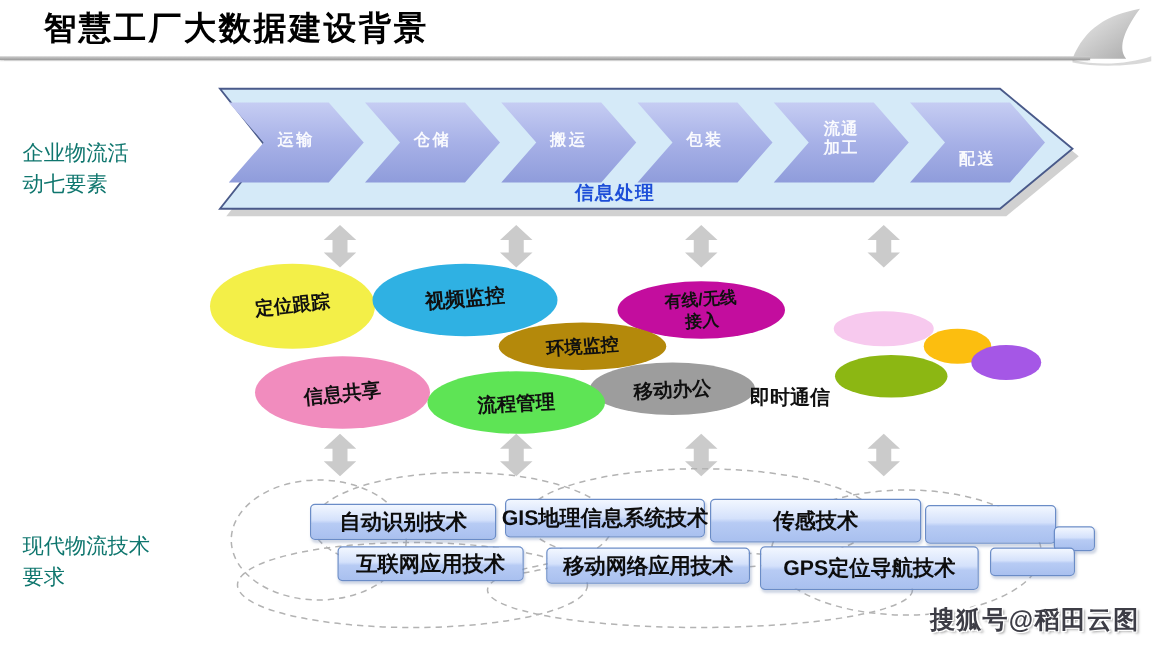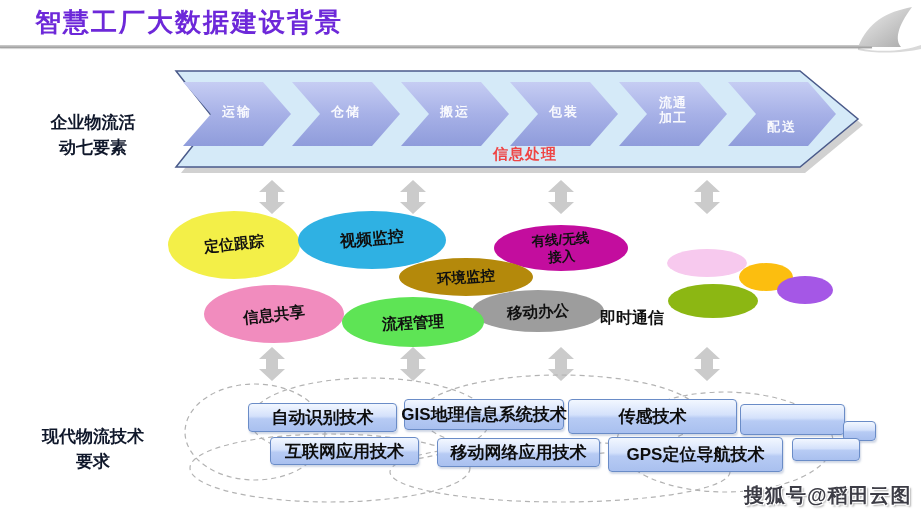--- a/index.html
+++ b/index.html
@@ -3,46 +3,46 @@
 <meta charset="utf-8">
 <style>
   html,body{margin:0;padding:0;background:#fff;}
   .slide{
     position:relative;width:922px;height:524px;background:#ffffff;overflow:hidden;
     font-family:"Liberation Sans","DejaVu Sans",sans-serif;
   }
   .abs{position:absolute;}
   
   .title{
-    left:35px;top:5px;font-size:26px;font-weight:bold;color:#6d28d9;
+    left:35px;top:5px;font-size:26px;font-weight:bold;color:#000000;
     letter-spacing:2px;white-space:nowrap;
   }
   .title-line{
     left:0;top:45px;width:872px;height:3px;
     background:linear-gradient(180deg,#cfcfcf,#9a9a9a);
     box-shadow:0 1px 1px rgba(0,0,0,.18);
   }
   
   .rowlabel{
-    width:150px;text-align:center;font-size:17px;font-weight:bold;color:#0f172a;
+    width:150px;text-align:left;font-size:17px;font-weight:normal;color:#0f766e;
     line-height:25px;
   }
   .rowlabel span{display:block;}
   #lbl-logistics{left:18px;top:110px;}
   #lbl-needs{left:18px;top:258px;}
   #lbl-tech{left:18px;top:410px;margin-top:14px;}
   
   .chev-label{
     width:90px;text-align:center;font-size:13px;font-weight:bold;
     color:rgba(255,255,255,.93);letter-spacing:2px;line-height:18px;
   }
   .chev-label.two span{display:block;line-height:15px;letter-spacing:1px;font-family:Liberation Mono, monospace;}
   .banner-label{
-    left:460px;top:145px;width:130px;text-align:center;
-    font-size:15px;font-weight:bold;color:#ef4444;letter-spacing:1px;
+    left:460px;top:145px;width:130px;
+    font-size:15px;font-weight:bold;color:#1d4ed8;letter-spacing:1px;
   }
   
   .bub{
     width:130px;text-align:center;font-weight:bold;color:#101010;white-space:nowrap;
   }
   .bub span{display:block;white-space:nowrap;}
   #bl-0{left:169px;top:235px;font-size:15px;transform:rotate(-6deg);}
   #bl-1{left:307px;top:229px;font-size:16px;transform:rotate(-5deg);}
   #bl-2{left:496px;top:231px;font-size:13.5px;line-height:17px;transform:rotate(-4deg);}
   #bl-3{left:401px;top:268px;font-size:14.5px;transform:rotate(-4deg);}

